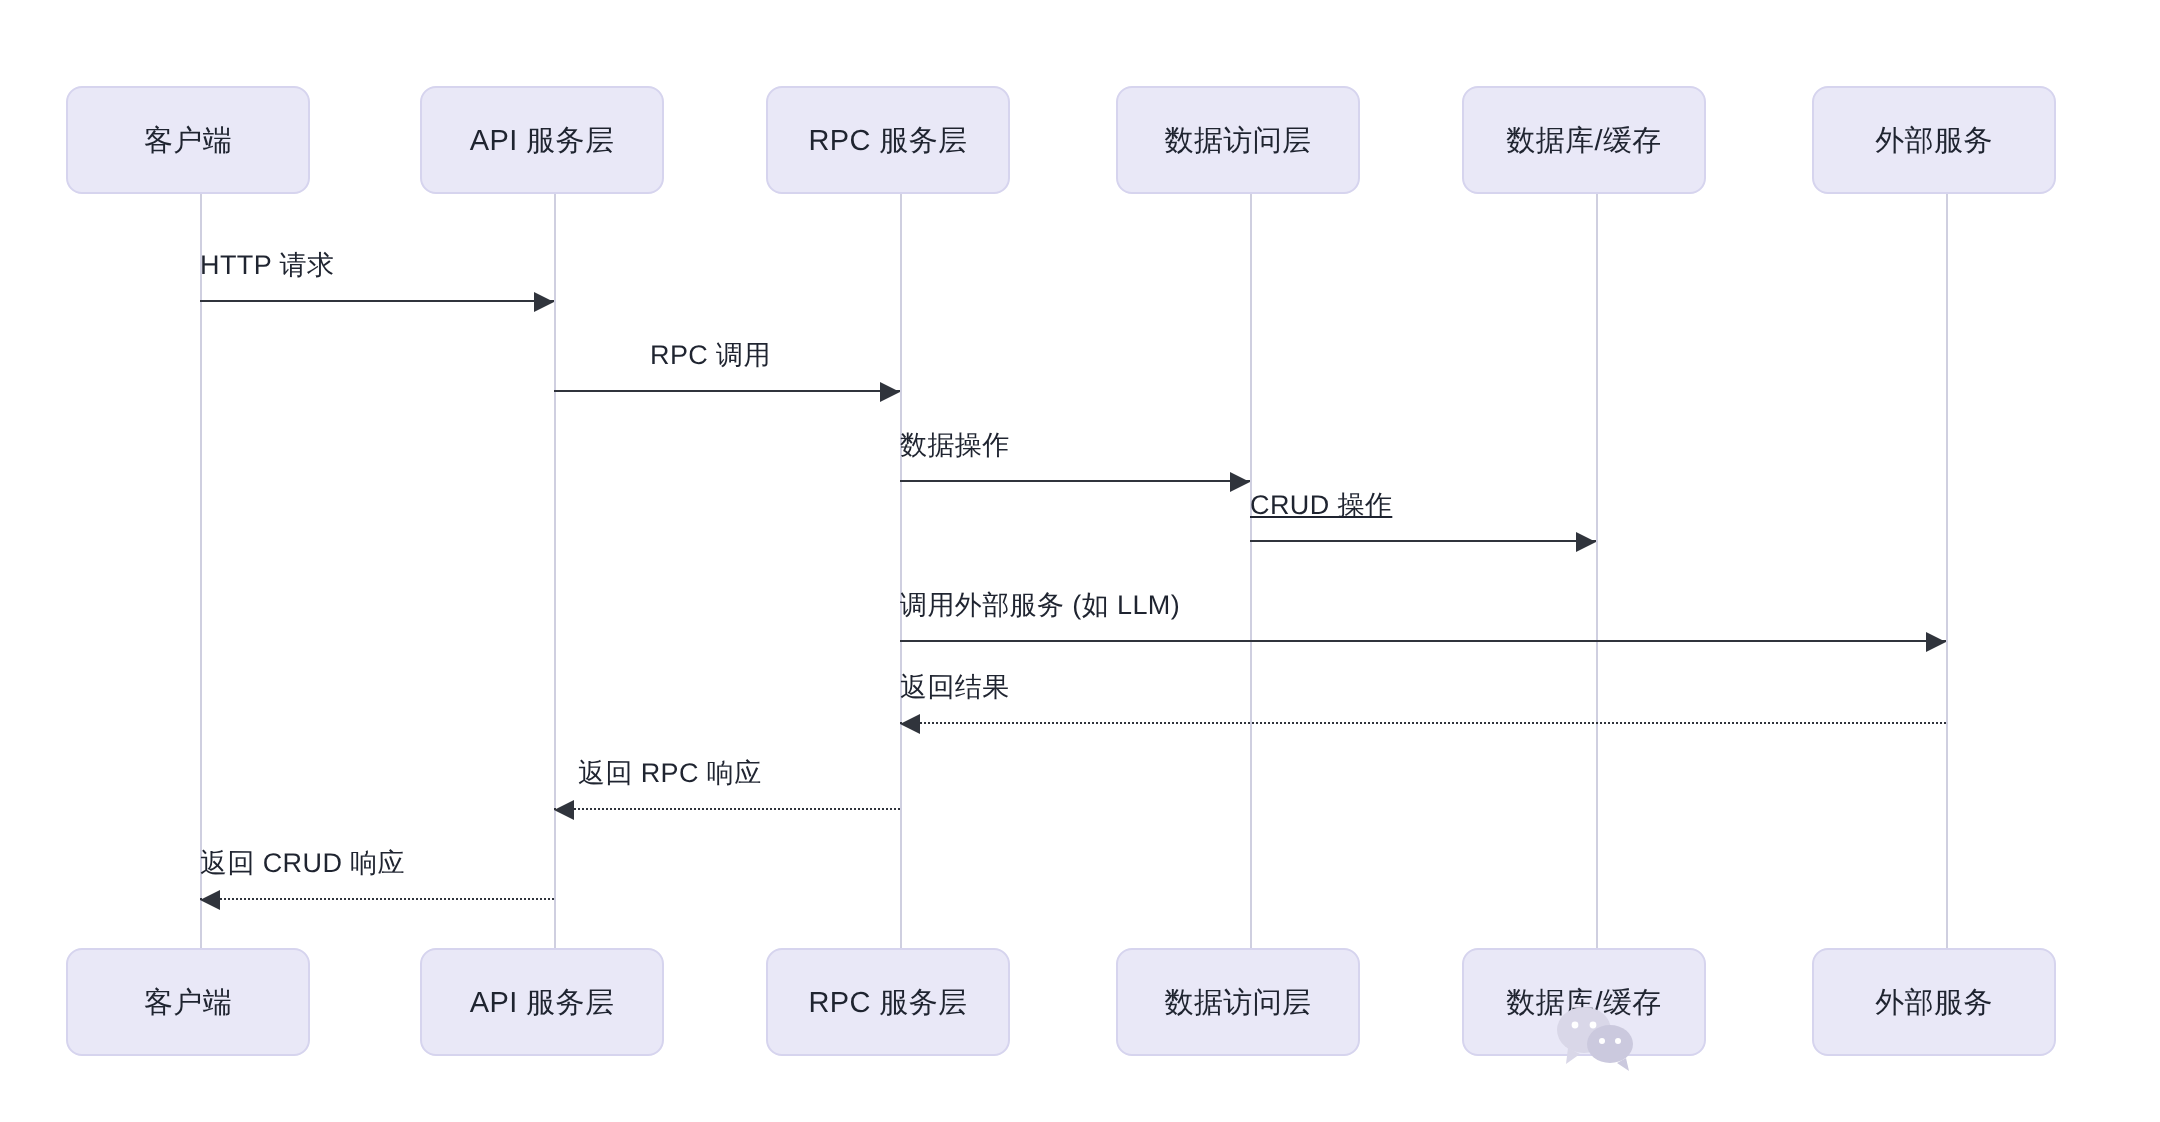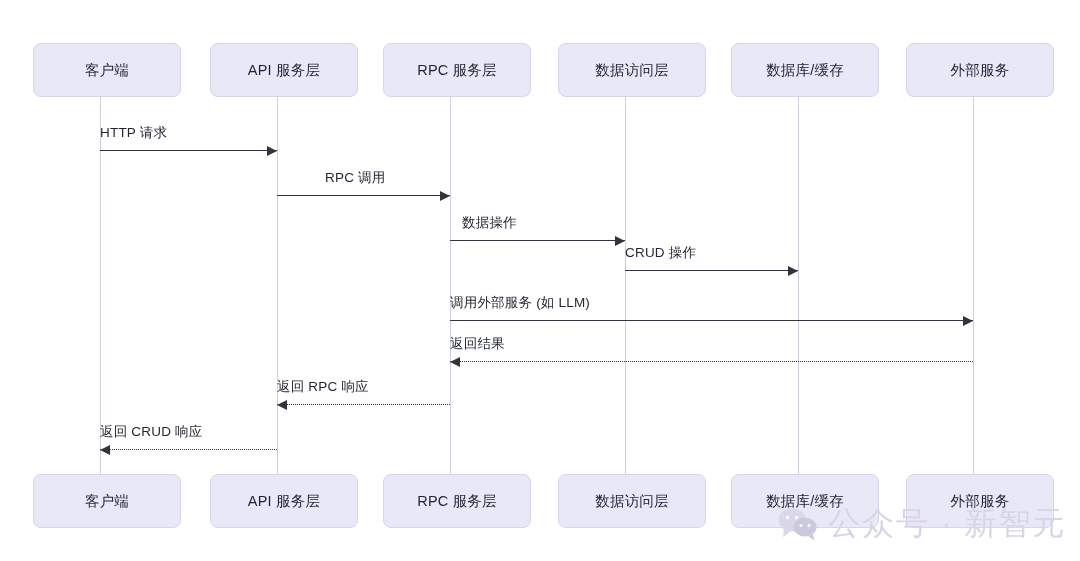--- a/index.html
+++ b/index.html
@@ -14,21 +14,21 @@
     position: relative;
     width: 1080px;
     height: 561px;
     background: #ffffff;
     overflow: hidden;
   }
 
   
   .actor-box {
     position: absolute;
-    width: 148px;
+    width: 122px;
     height: 54px;
     background: #e9e8f7;
     border: 1px solid #d6d4ee;
     border-radius: 8px;
     display: flex;
     align-items: center;
     justify-content: center;
     box-sizing: border-box;
     z-index: 4;
   }
@@ -144,33 +144,33 @@
     </div>
   <div id="layer-messages">
       <div class="msg-line" style="left: 100px; top: 150px; width: 177px;"></div>
       <div class="arrow-head right" style="top: 145.7px; left: 267px;"></div>
       <div class="msg-label" style="left: 100px; width: 177px; top: 124px;">HTTP 请求</div>
       <div class="msg-line" style="left: 277px; top: 195px; width: 173px;"></div>
       <div class="arrow-head right" style="top: 190.7px; left: 440px;"></div>
       <div class="msg-label" style="left: 277px; width: 173px; top: 169px; margin-left: 48px;">RPC 调用</div>
       <div class="msg-line" style="left: 450px; top: 240px; width: 175px;"></div>
       <div class="arrow-head right" style="top: 235.7px; left: 615px;"></div>
-      <div class="msg-label" style="left: 450px; width: 175px; top: 214px; padding-left: 12px;">数据操作</div>
+      <div class="msg-label" style="left: 450px; width: 175px; top: 214px;">数据操作</div>
       <div class="msg-line" style="left: 625px; top: 270px; width: 173px;"></div>
       <div class="arrow-head right" style="top: 265.7px; left: 788px;"></div>
-      <div class="msg-label" style="left: 625px; width: 173px; top: 244px;">CRUD 操作</div>
+      <div class="msg-label" style="left: 625px; width: 173px; top: 244px; text-decoration: underline;">CRUD 操作</div>
       <div class="msg-line" style="left: 450px; top: 320px; width: 523px;"></div>
       <div class="arrow-head right" style="top: 315.7px; left: 963px;"></div>
       <div class="msg-label" style="left: 450px; width: 523px; top: 294px;">调用外部服务 (如 LLM)</div>
       <div class="msg-line dashed" style="left: 450px; top: 361px; width: 523px;"></div>
       <div class="arrow-head left" style="top: 356.7px; left: 450px;"></div>
       <div class="msg-label" style="left: 450px; width: 523px; top: 335px;">返回结果</div>
       <div class="msg-line dashed" style="left: 277px; top: 404px; width: 173px;"></div>
       <div class="arrow-head left" style="top: 399.7px; left: 277px;"></div>
-      <div class="msg-label" style="left: 277px; width: 173px; top: 378px;">返回 RPC 响应</div>
+      <div class="msg-label" style="left: 289px; width: 173px; top: 378px;">返回 RPC 响应</div>
       <div class="msg-line dashed" style="left: 100px; top: 449px; width: 177px;"></div>
       <div class="arrow-head left" style="top: 444.7px; left: 100px;"></div>
       <div class="msg-label" style="left: 100px; width: 177px; top: 423px;">返回 CRUD 响应</div>
     </div>
   <div id="layer-boxes-bottom">
       <div class="actor-box" style="left: 33px; top: 474px;">
         <span>客户端</span>
       </div>
       <div class="actor-box" style="left: 210px; top: 474px;">
         <span>API 服务层</span>
@@ -195,16 +195,15 @@
         <ellipse cx="14" cy="13" rx="13.5" ry="11.5" fill="#d9d7e8"></ellipse>
         <polygon points="6,22 5,30 12,25" fill="#d9d7e8"></polygon>
         <circle cx="9.5" cy="10.5" r="1.7" fill="#ffffff"></circle>
         <circle cx="18.5" cy="10.5" r="1.7" fill="#ffffff"></circle>
         <ellipse cx="27" cy="20" rx="11.5" ry="9.5" fill="#cbc9de"></ellipse>
         <polygon points="35,27 36.5,33.5 30.5,29.5" fill="#cbc9de"></polygon>
         <circle cx="23" cy="18.5" r="1.5" fill="#ffffff"></circle>
         <circle cx="31" cy="18.5" r="1.5" fill="#ffffff"></circle>
       </svg>
     </span>
-    <span class="wm-text">公众号 · 新智元</span>
   </div>
 
 </div>
 
 </body></html>

